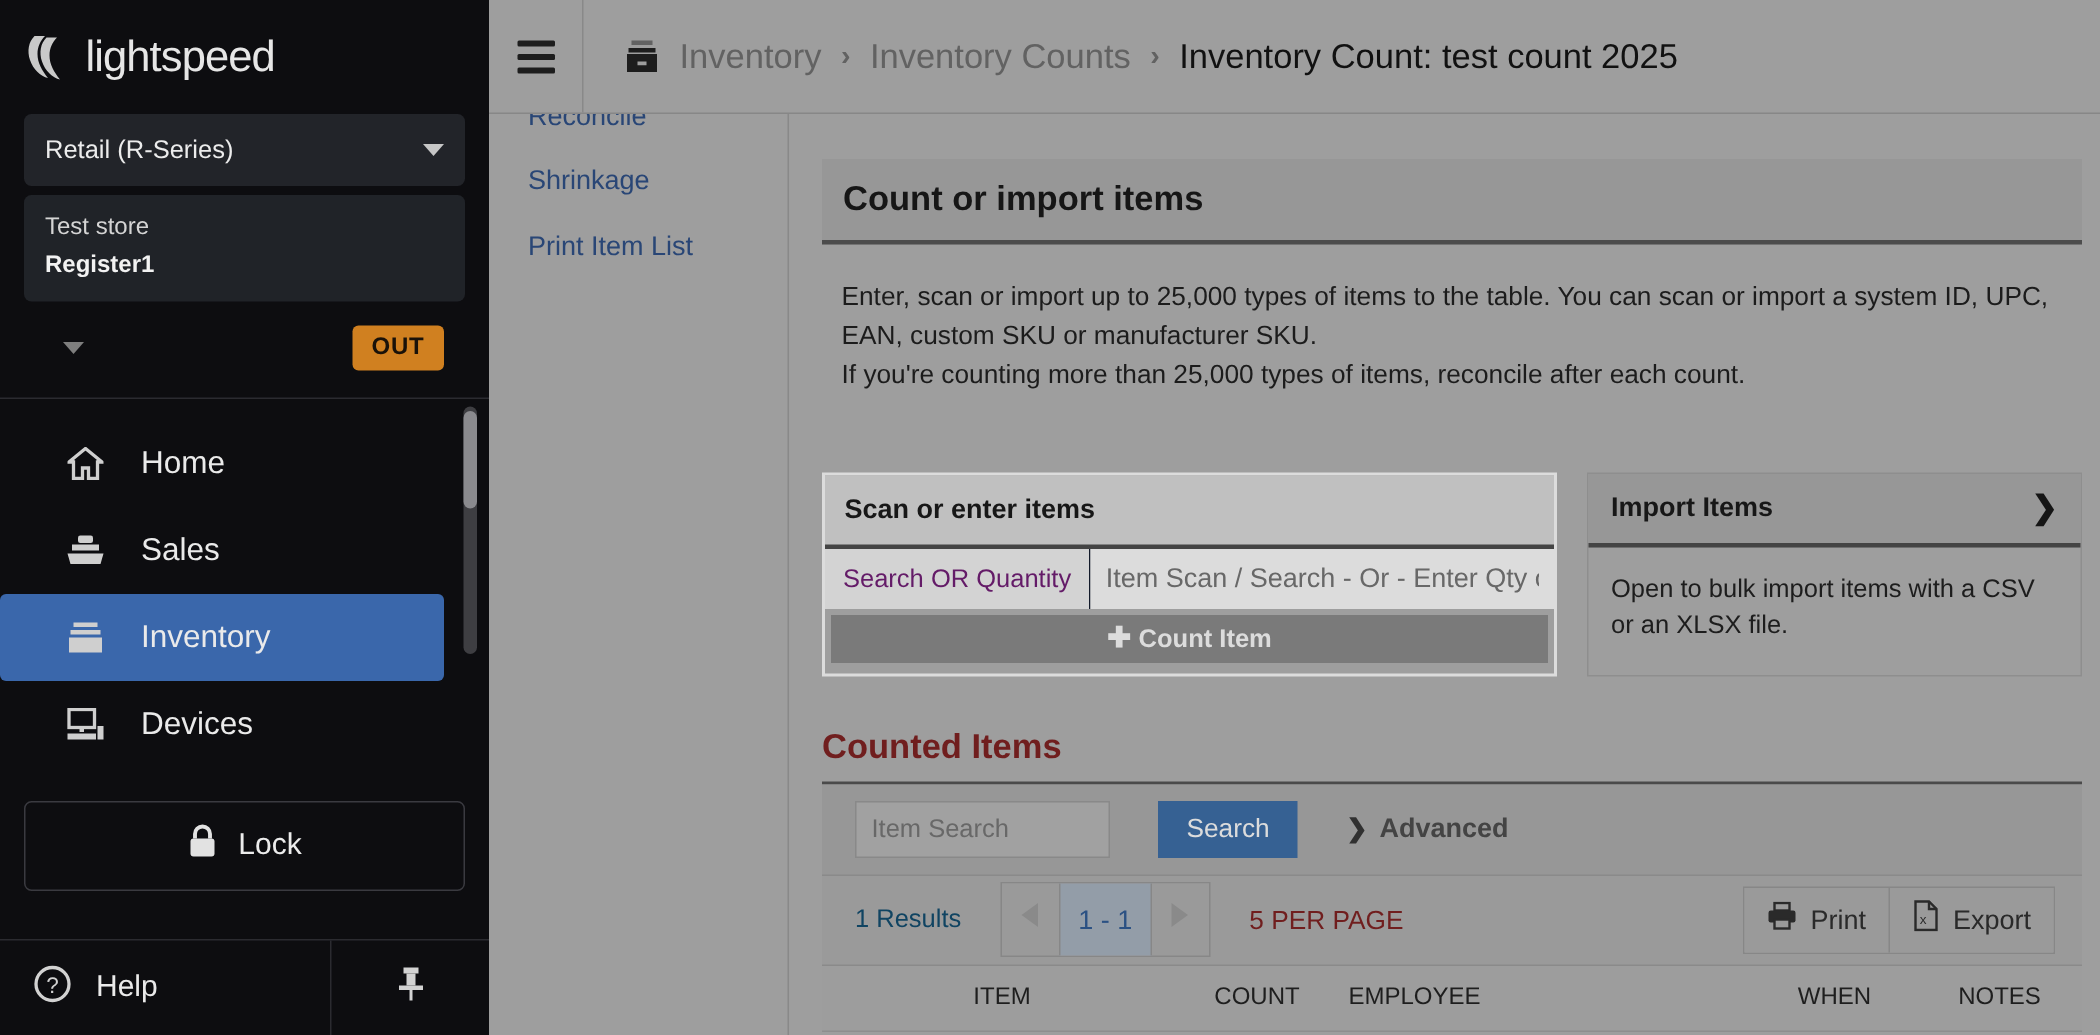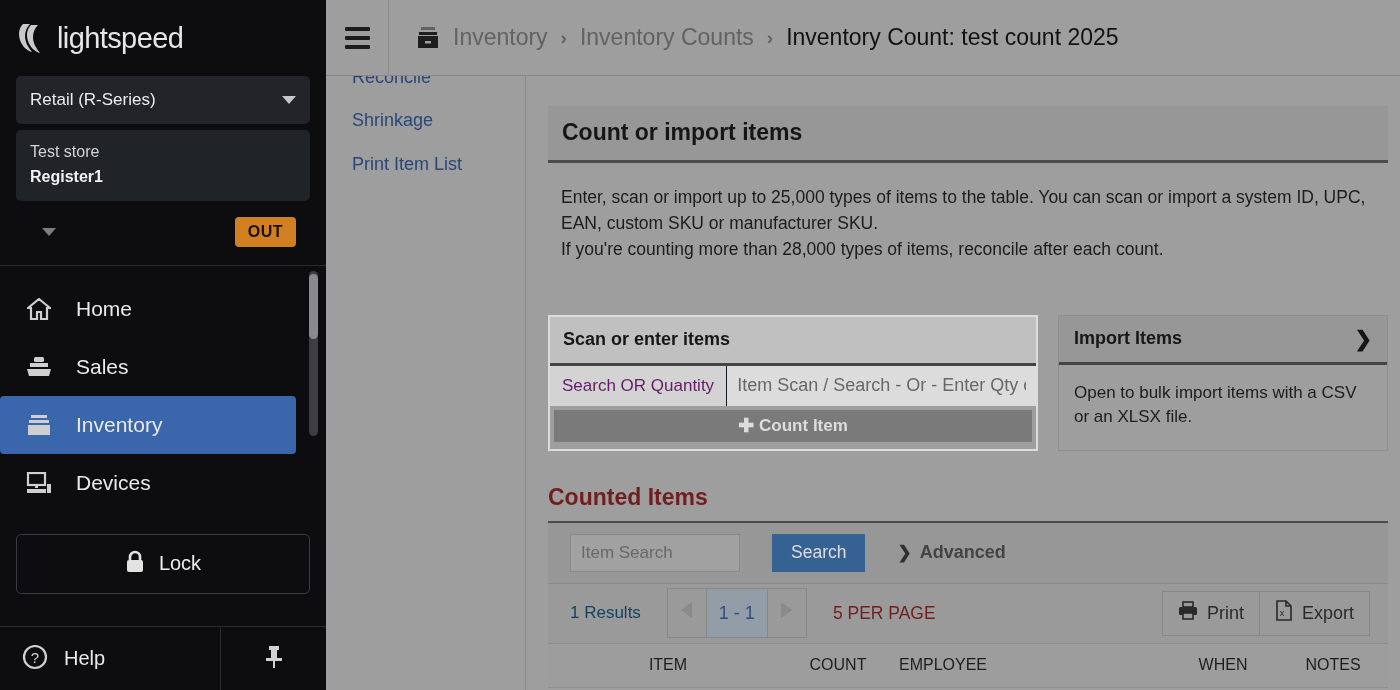--- a/index.html
+++ b/index.html
@@ -68,21 +68,21 @@
   .sidebar-divider { height: 1px; background: #2b2b30; margin-top: 2px; }
 
   .nav-scroll {
     position: relative;
     flex: 1 1 auto;
     overflow: hidden;
     padding-top: 14px;
   }
   .nav-item {
     height: 58px; display: flex; align-items: center;
-    gap: 22px; padding-left: 24px; margin-right: 30px;
+    gap: 22px; padding-left: 42px; margin-right: 30px;
     border-radius: 4px;
   }
   .nav-item.active { background: #3a67ab; }
   .nav-icon { width: 30px; display: flex; justify-content: center; color: #cfcfcf; }
   .nav-label { font-size: 21px; color: #eaeaea; font-weight: 400; }
   .lock-btn {
     margin: 22px 16px 0; height: 60px;
     border: 1px solid #3a3a40; border-radius: 5px;
     display: flex; align-items: center; justify-content: center; gap: 14px;
   }
@@ -458,21 +458,21 @@
   </div>
 
   <div id="content">
 
     <div class="panel">
       <div class="panel-head">
         <span class="panel-title">Count or import items</span>
       </div>
       <div class="panel-body">
         <p>Enter, scan or import up to 25,000 types of items to the table. You can scan or import a system ID, UPC, EAN, custom SKU or manufacturer SKU.</p>
-        <p>If you're counting more than 28,000 types of items, reconcile after each count.</p>
+        <p>If you're counting more than 25,000 types of items, reconcile after each count.</p>
       </div>
     </div>
 
     <div class="cards-row">
 
       <div class="card-scan">
         <div class="card-scan-head">
           <span class="card-head-title">Scan or enter items</span>
         </div>
         <div class="input-row">

